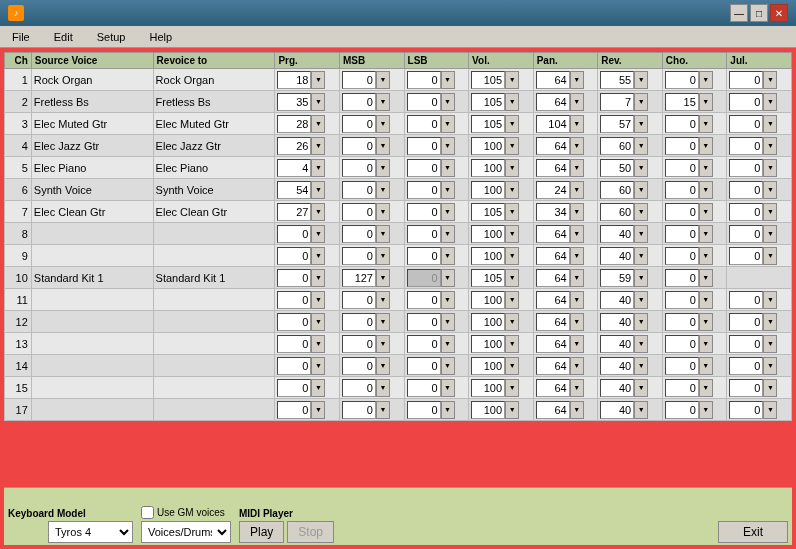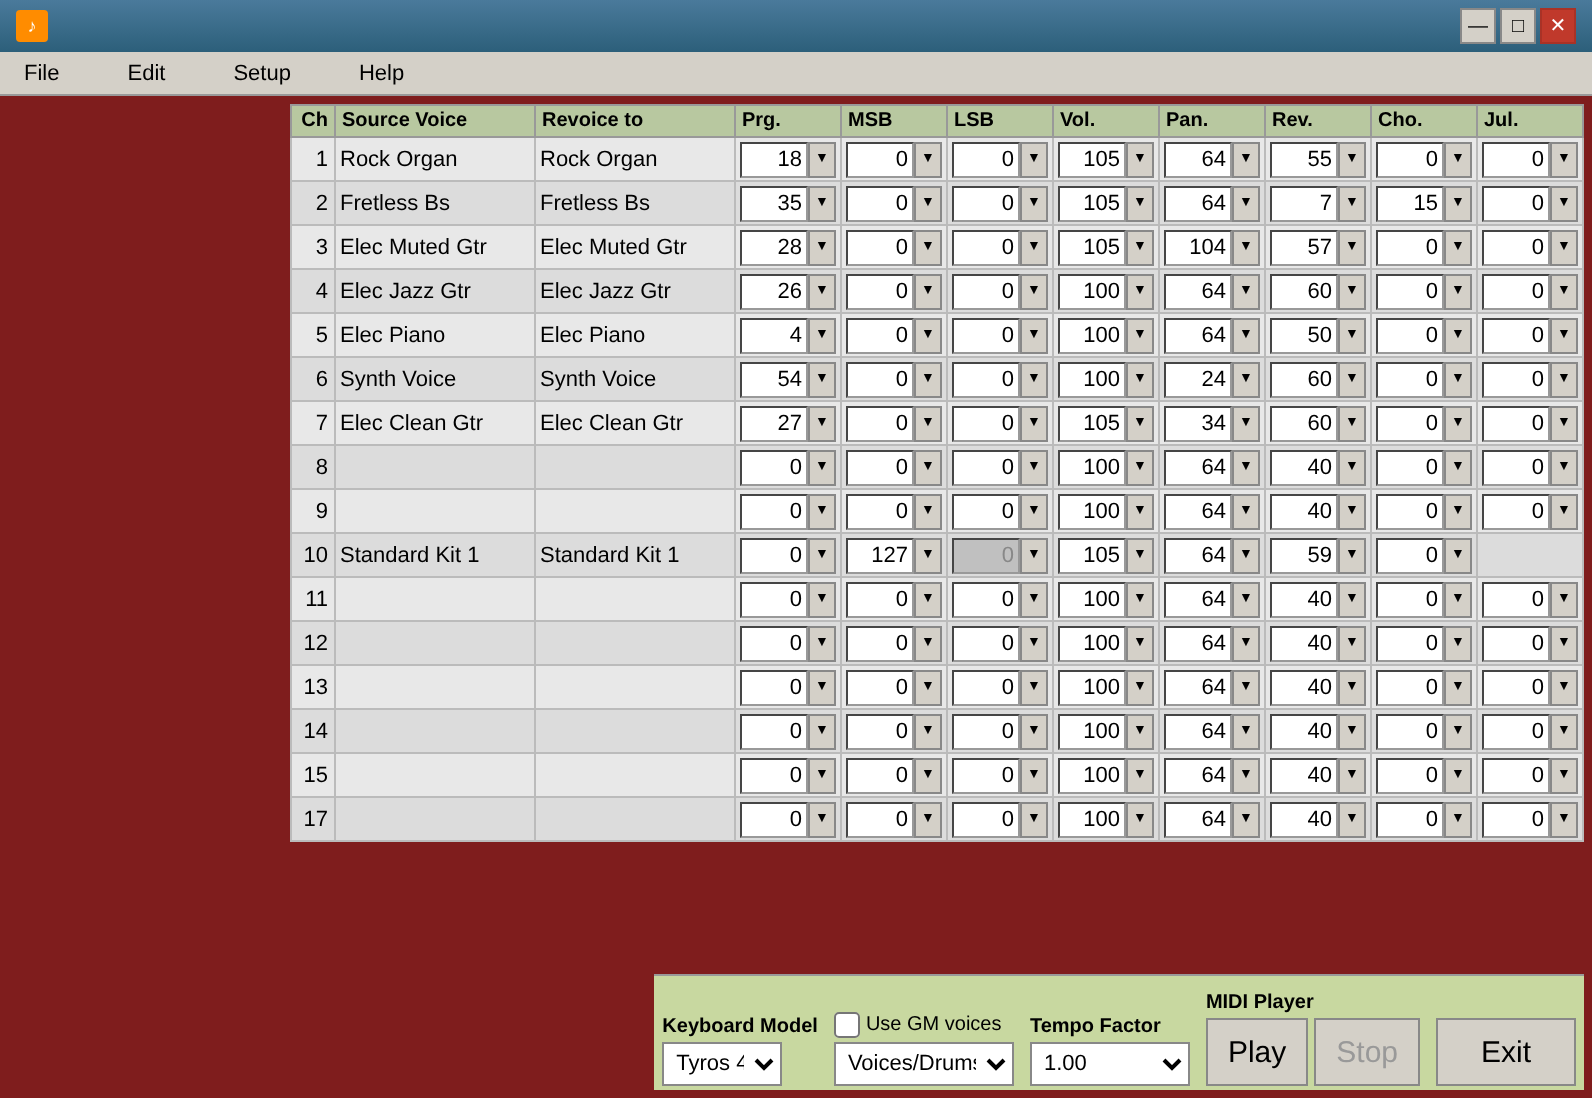--- a/index.html
+++ b/index.html
@@ -55,37 +55,36 @@
       display: flex;
       align-items: center;
       justify-content: center;
       cursor: pointer;
     }
     .title-btn.close { background: #c0392b; color: white; border-color: #a93226; }
     .menu-bar {
       background: #d4d0c8;
       padding: 2px 4px;
       display: flex;
-      gap: 18px;
+      gap: 8px;
       border-bottom: 1px solid #999;
       height: 22px;
       align-items: center;
     }
     .menu-item {
       padding: 2px 8px;
       cursor: pointer;
       font-size: 11px;
     }
     .main-content {
-      background: #7f1d1d;
+      background: #ef4444;
       padding: 4px;
       height: calc(549px - 26px - 22px);
       display: flex;
       flex-direction: column;
-      align-items: flex-end;
     }
     .table-container {
       flex: 1;
       overflow: hidden;
     }
     table {
       width: 100%;
       border-collapse: collapse;
       font-size: 11px;
     }
@@ -184,24 +183,24 @@
       font-size: 10px;
     }
     .bottom-select {
       height: 22px;
       border: 1px solid #888;
       background: white;
       font-size: 11px;
       padding: 1px 2px;
     }
     .bottom-btn {
-      height: 34px;
+      height: 22px;
       border: 1px solid #888;
       background: #d4d0c8;
-      font-size: 15px;
+      font-size: 12px;
       padding: 0 10px;
       cursor: pointer;
       min-width: 45px;
     }
     .bottom-btn.disabled { color: #999; cursor: default; }
     .arrow-dropdown {
       display: flex;
       align-items: center;
     }
   </style>
@@ -1092,47 +1091,39 @@
           </tr>
         </tbody>
     </table>
   </div>
 
   <div class="bottom-bar">
 
     <div class="bottom-group">
       <span class="bottom-label">Keyboard Model</span>
       <div class="arrow-dropdown">
-        <select class="bottom-select" style="width:60px;">
+        <select class="bottom-select" style="width:85px;margin-left:40px;">
           <option>Tyros 4</option>
         </select>
       </div>
     </div>
 
     <div class="checkbox-group" style="margin-top:14px;">
       <label class="checkbox-label">
         <input type="checkbox" style="">
         <span>Use GM voices</span>
       </label>
       <div class="arrow-dropdown">
         <select class="bottom-select" style="width:90px;">
           <option>Voices/Drums</option>
         </select>
       </div>
     </div>
 
 
-    <div class="bottom-group">
-      <span class="bottom-label">Tempo Factor</span>
-      <div class="arrow-dropdown">
-        <select class="bottom-select" style="width:80px;">
-          <option>1.00</option>
-        </select>
-      </div>
-    </div>
 
     <div class="bottom-group">
       <span class="bottom-label">MIDI Player</span>
       <div class="bottom-controls">
         <button class="bottom-btn">Play</button>
         <button class="bottom-btn disabled" disabled="">Stop</button>
       </div>
     </div>
 
     <div class="bottom-group" style="margin-top:14px; margin-left: auto;">

